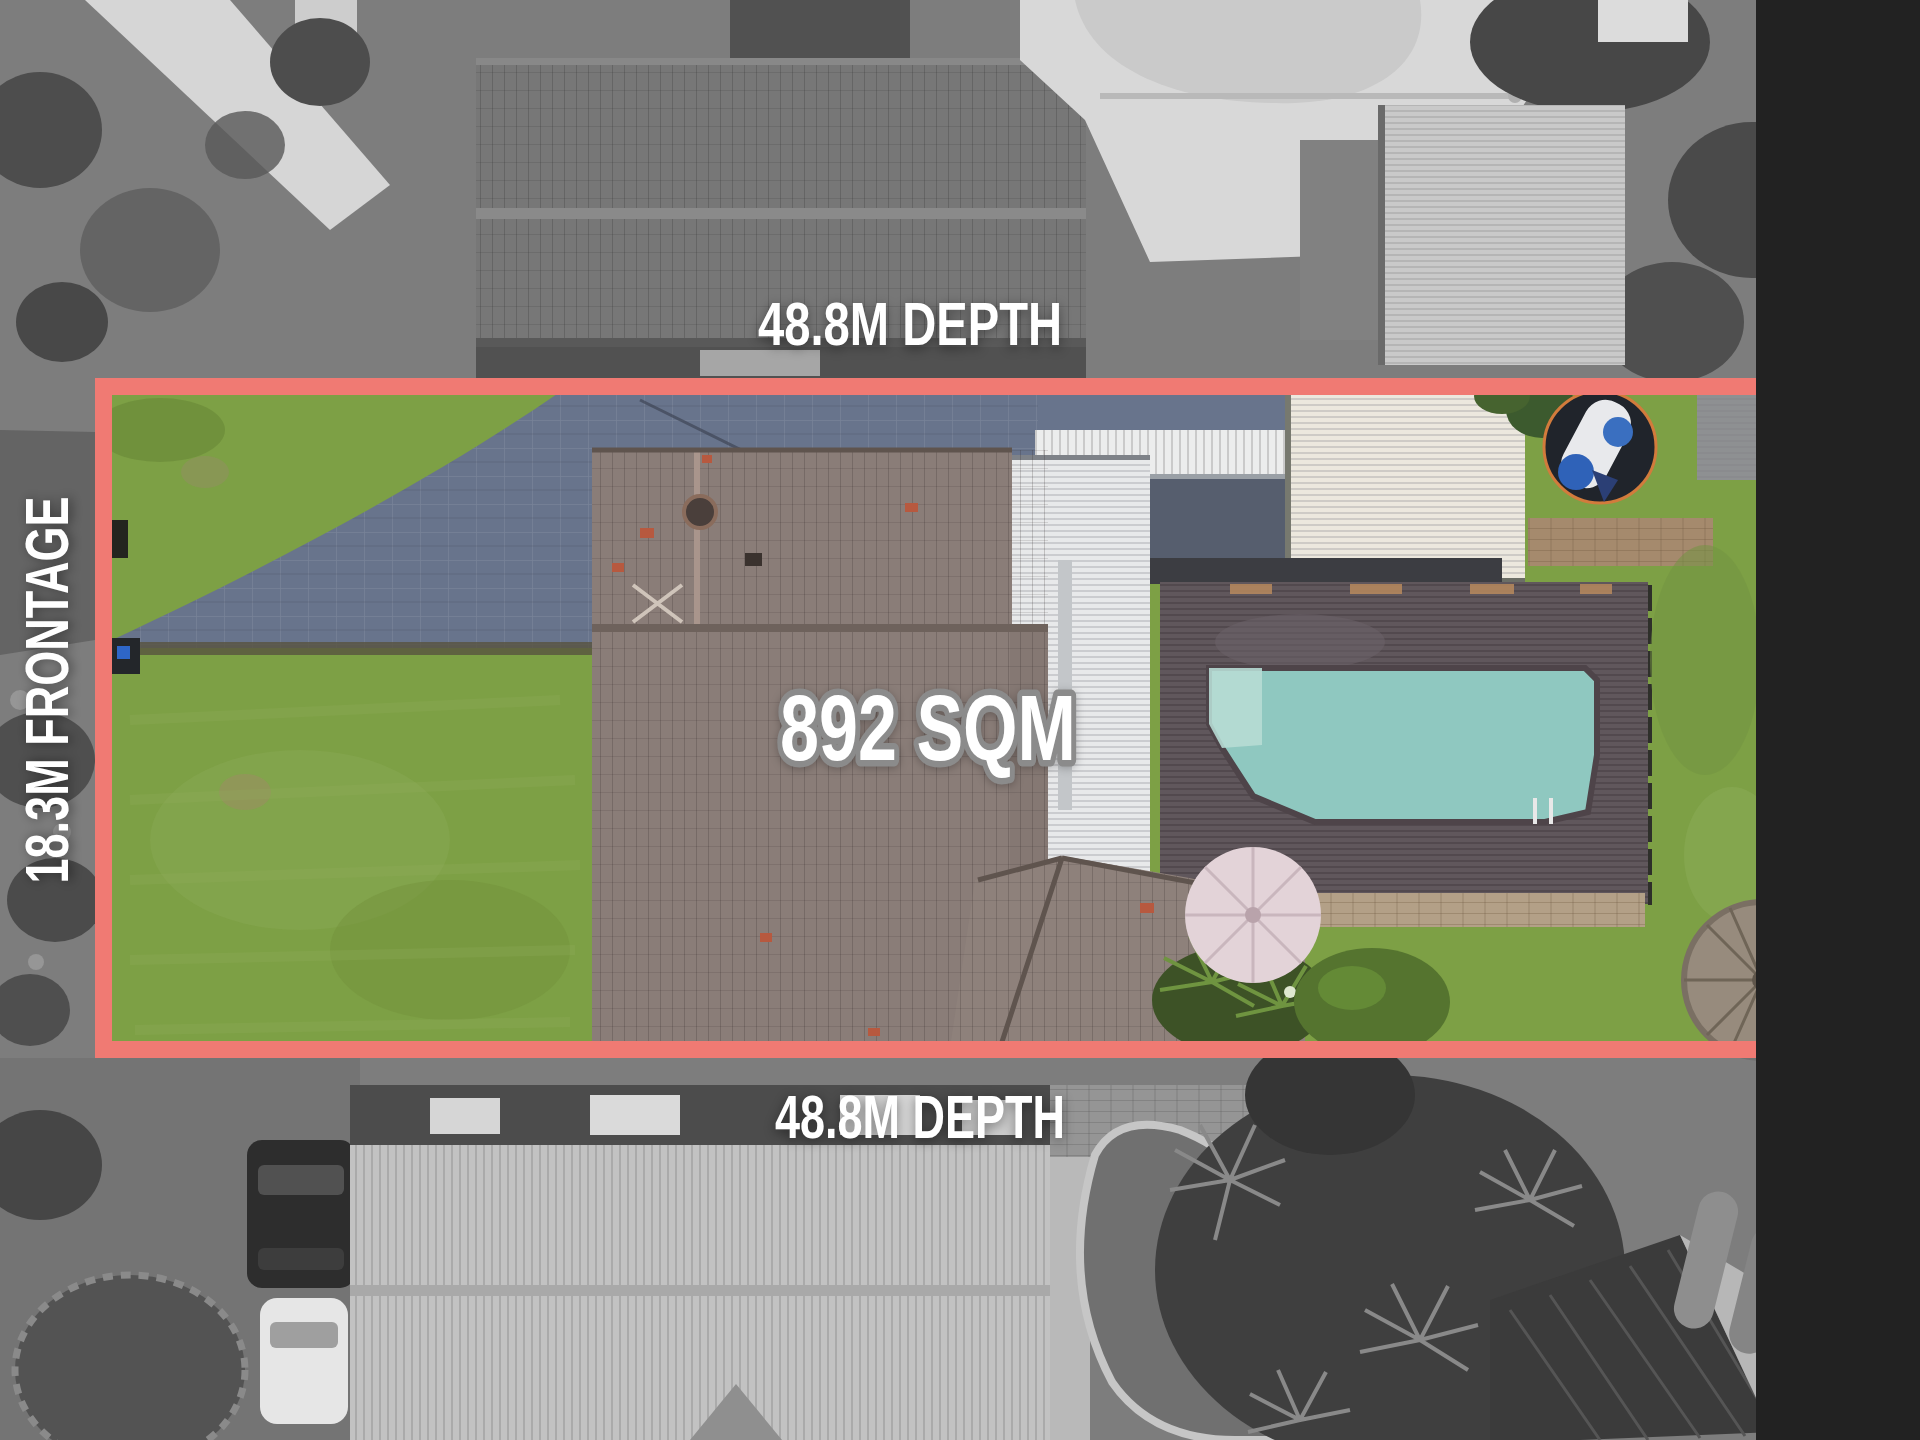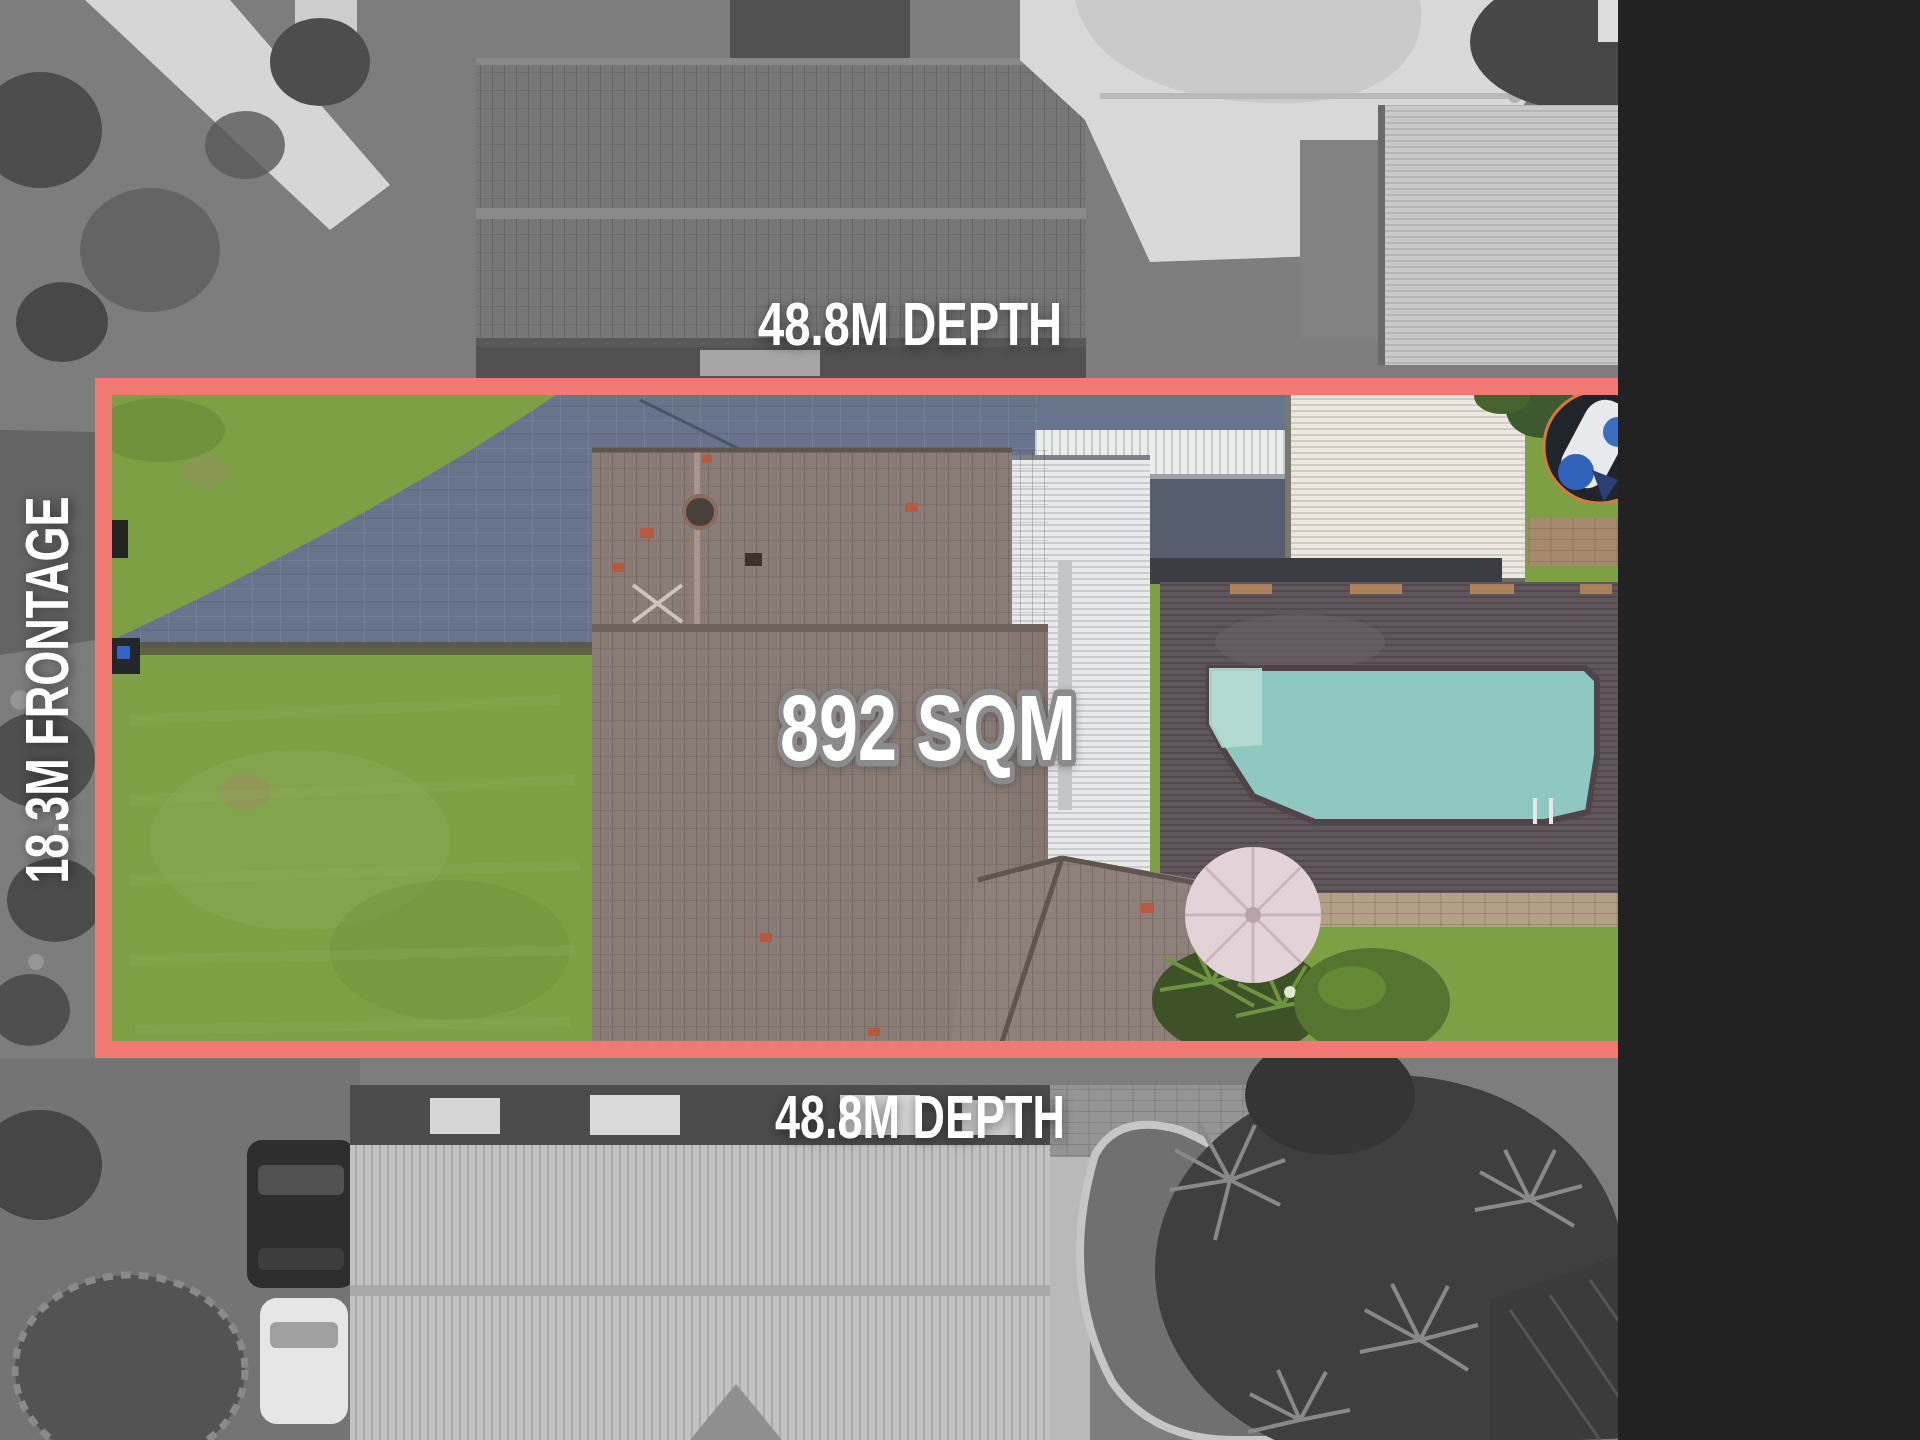--- a/index.html
+++ b/index.html
@@ -1,16 +1,16 @@
 <!DOCTYPE html>
 <html><head>
 <meta charset="utf-8">
 <style>
   html,body{margin:0;padding:0;background:#222;}
-  .stage{position:relative;width:1618px;height:1440px;overflow:hidden;
+  .stage{position:relative;width:1756px;height:1440px;overflow:hidden;
          font-family:"Liberation Sans", sans-serif;}
   .stage svg{position:absolute;left:0;top:0;}
   .lbl{font-family:"Liberation Sans", sans-serif;font-weight:bold;
        filter:drop-shadow(0 3px 6px rgba(0,0,0,.45));}
   .area-lbl{filter:drop-shadow(0 2px 4px rgba(0,0,0,.25));}
 </style>
 </head>
 <body>
 
 <div class="stage">

